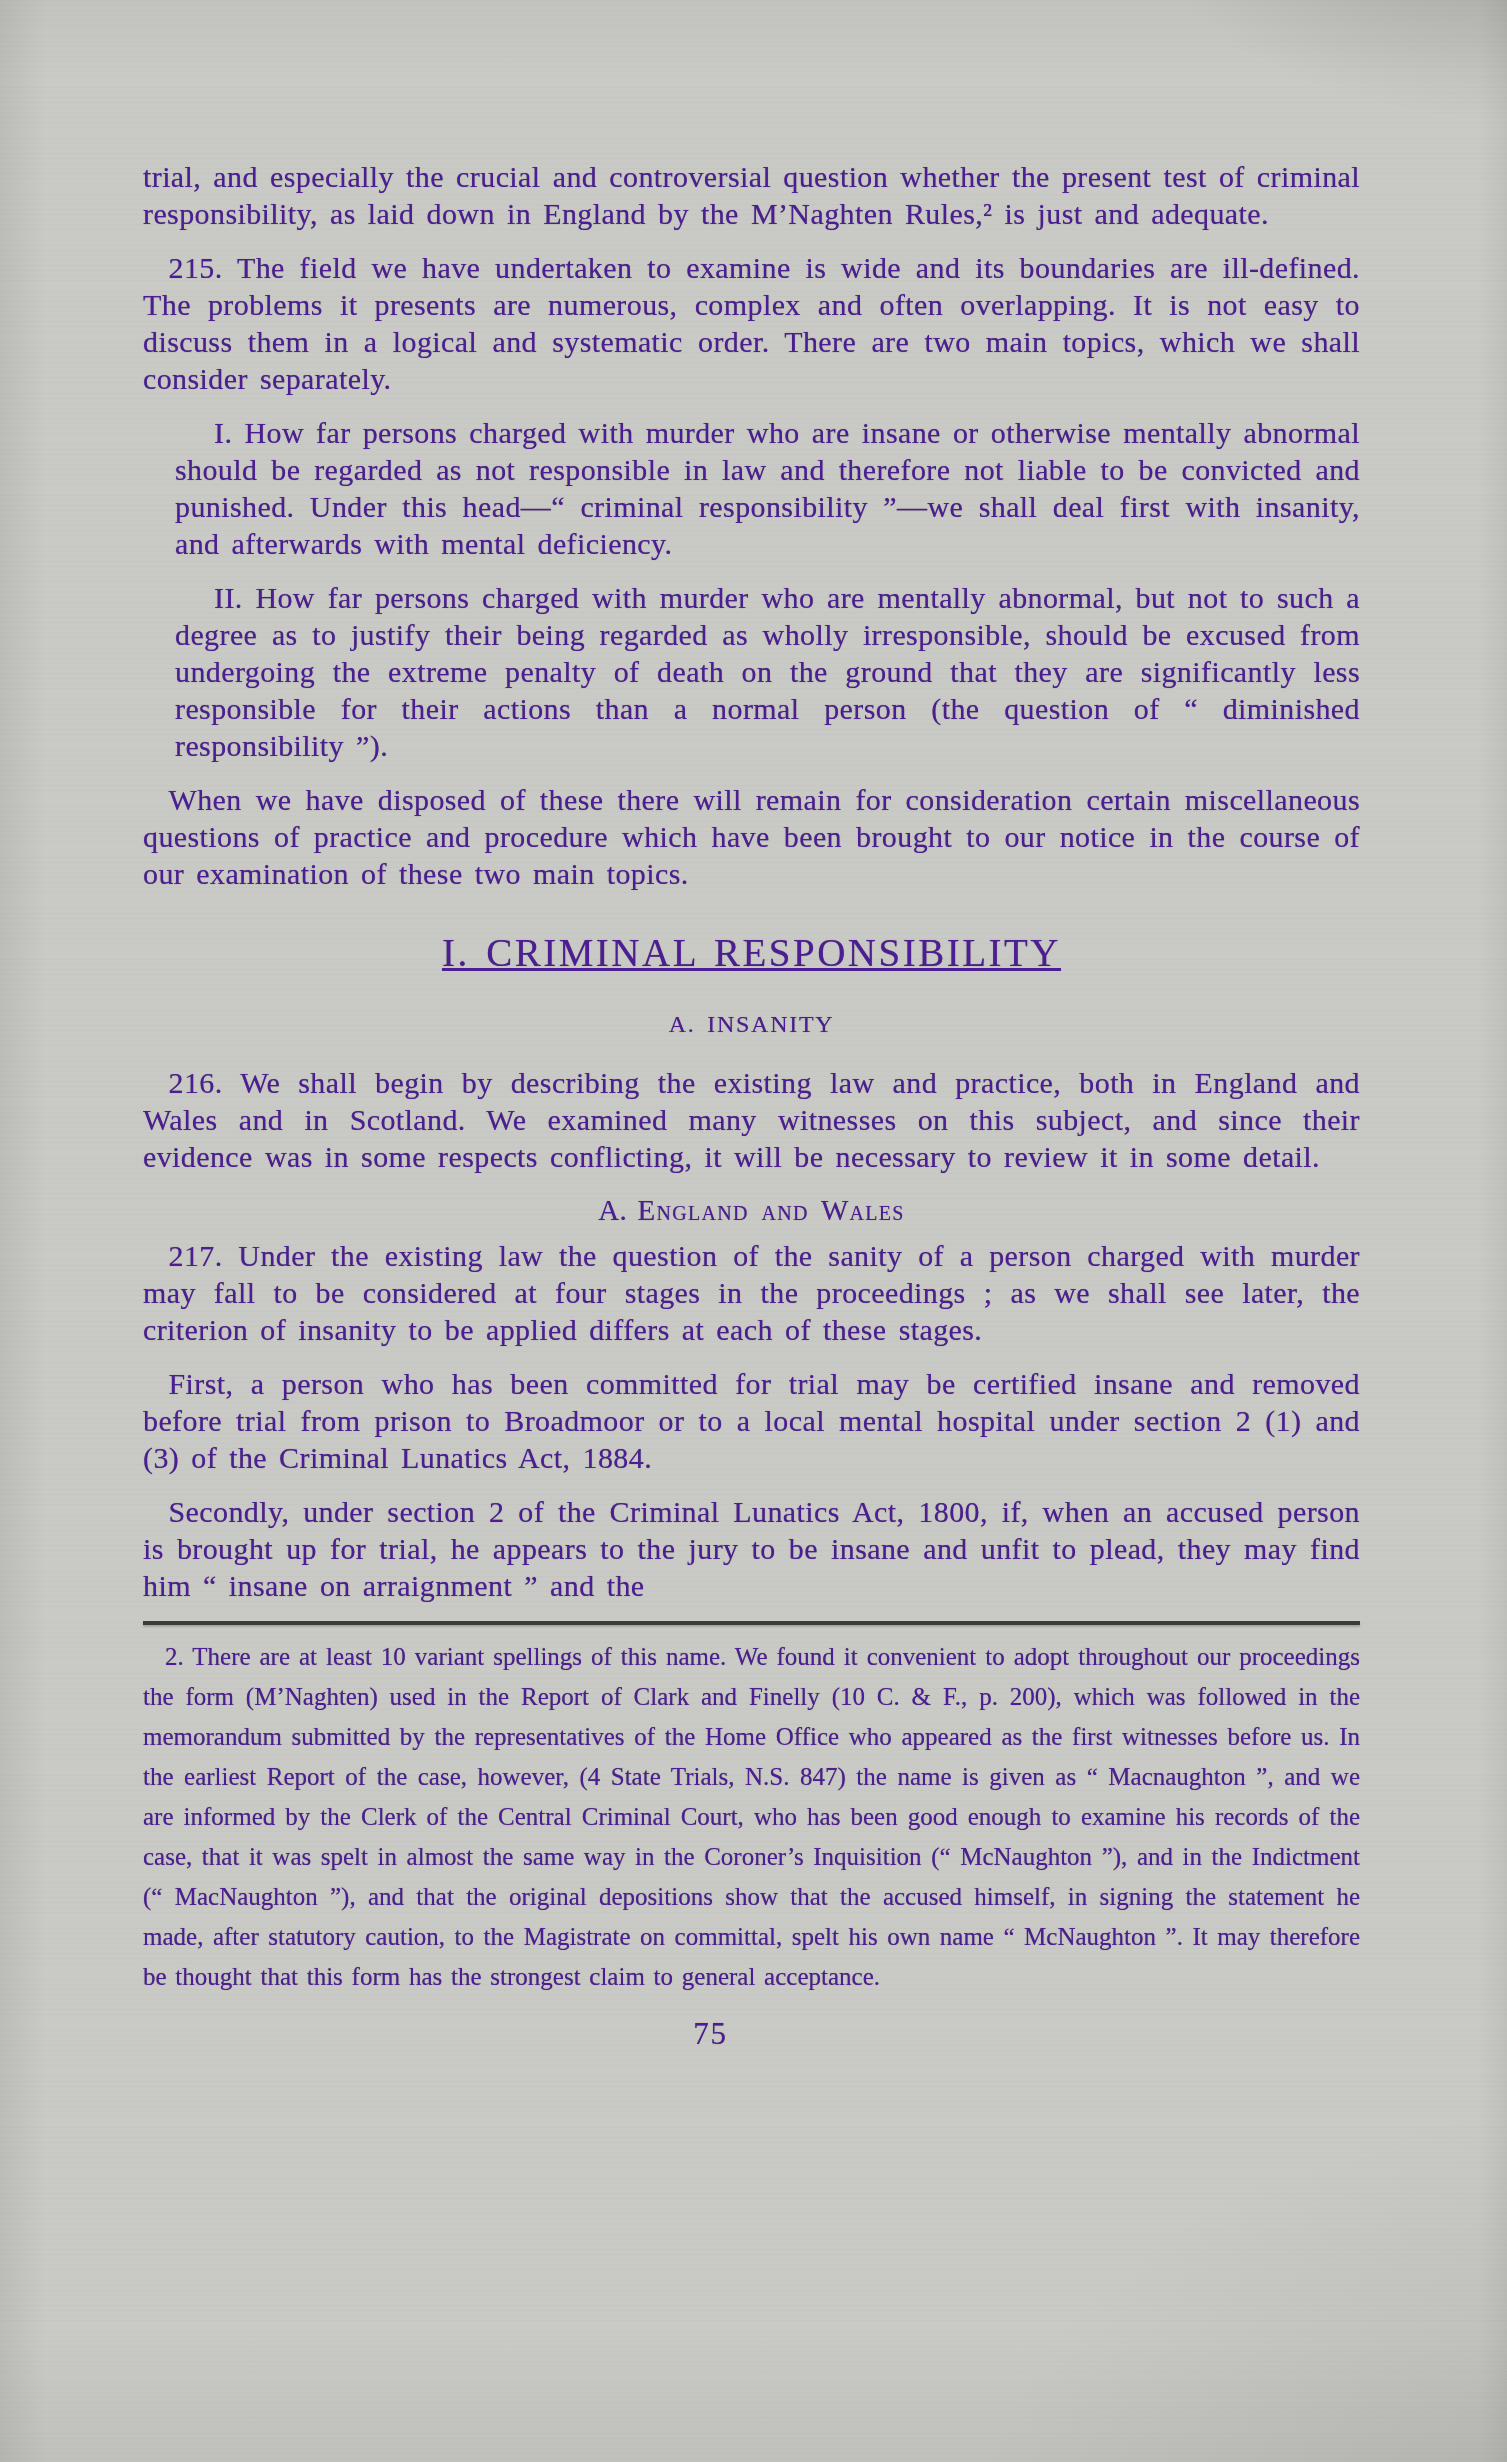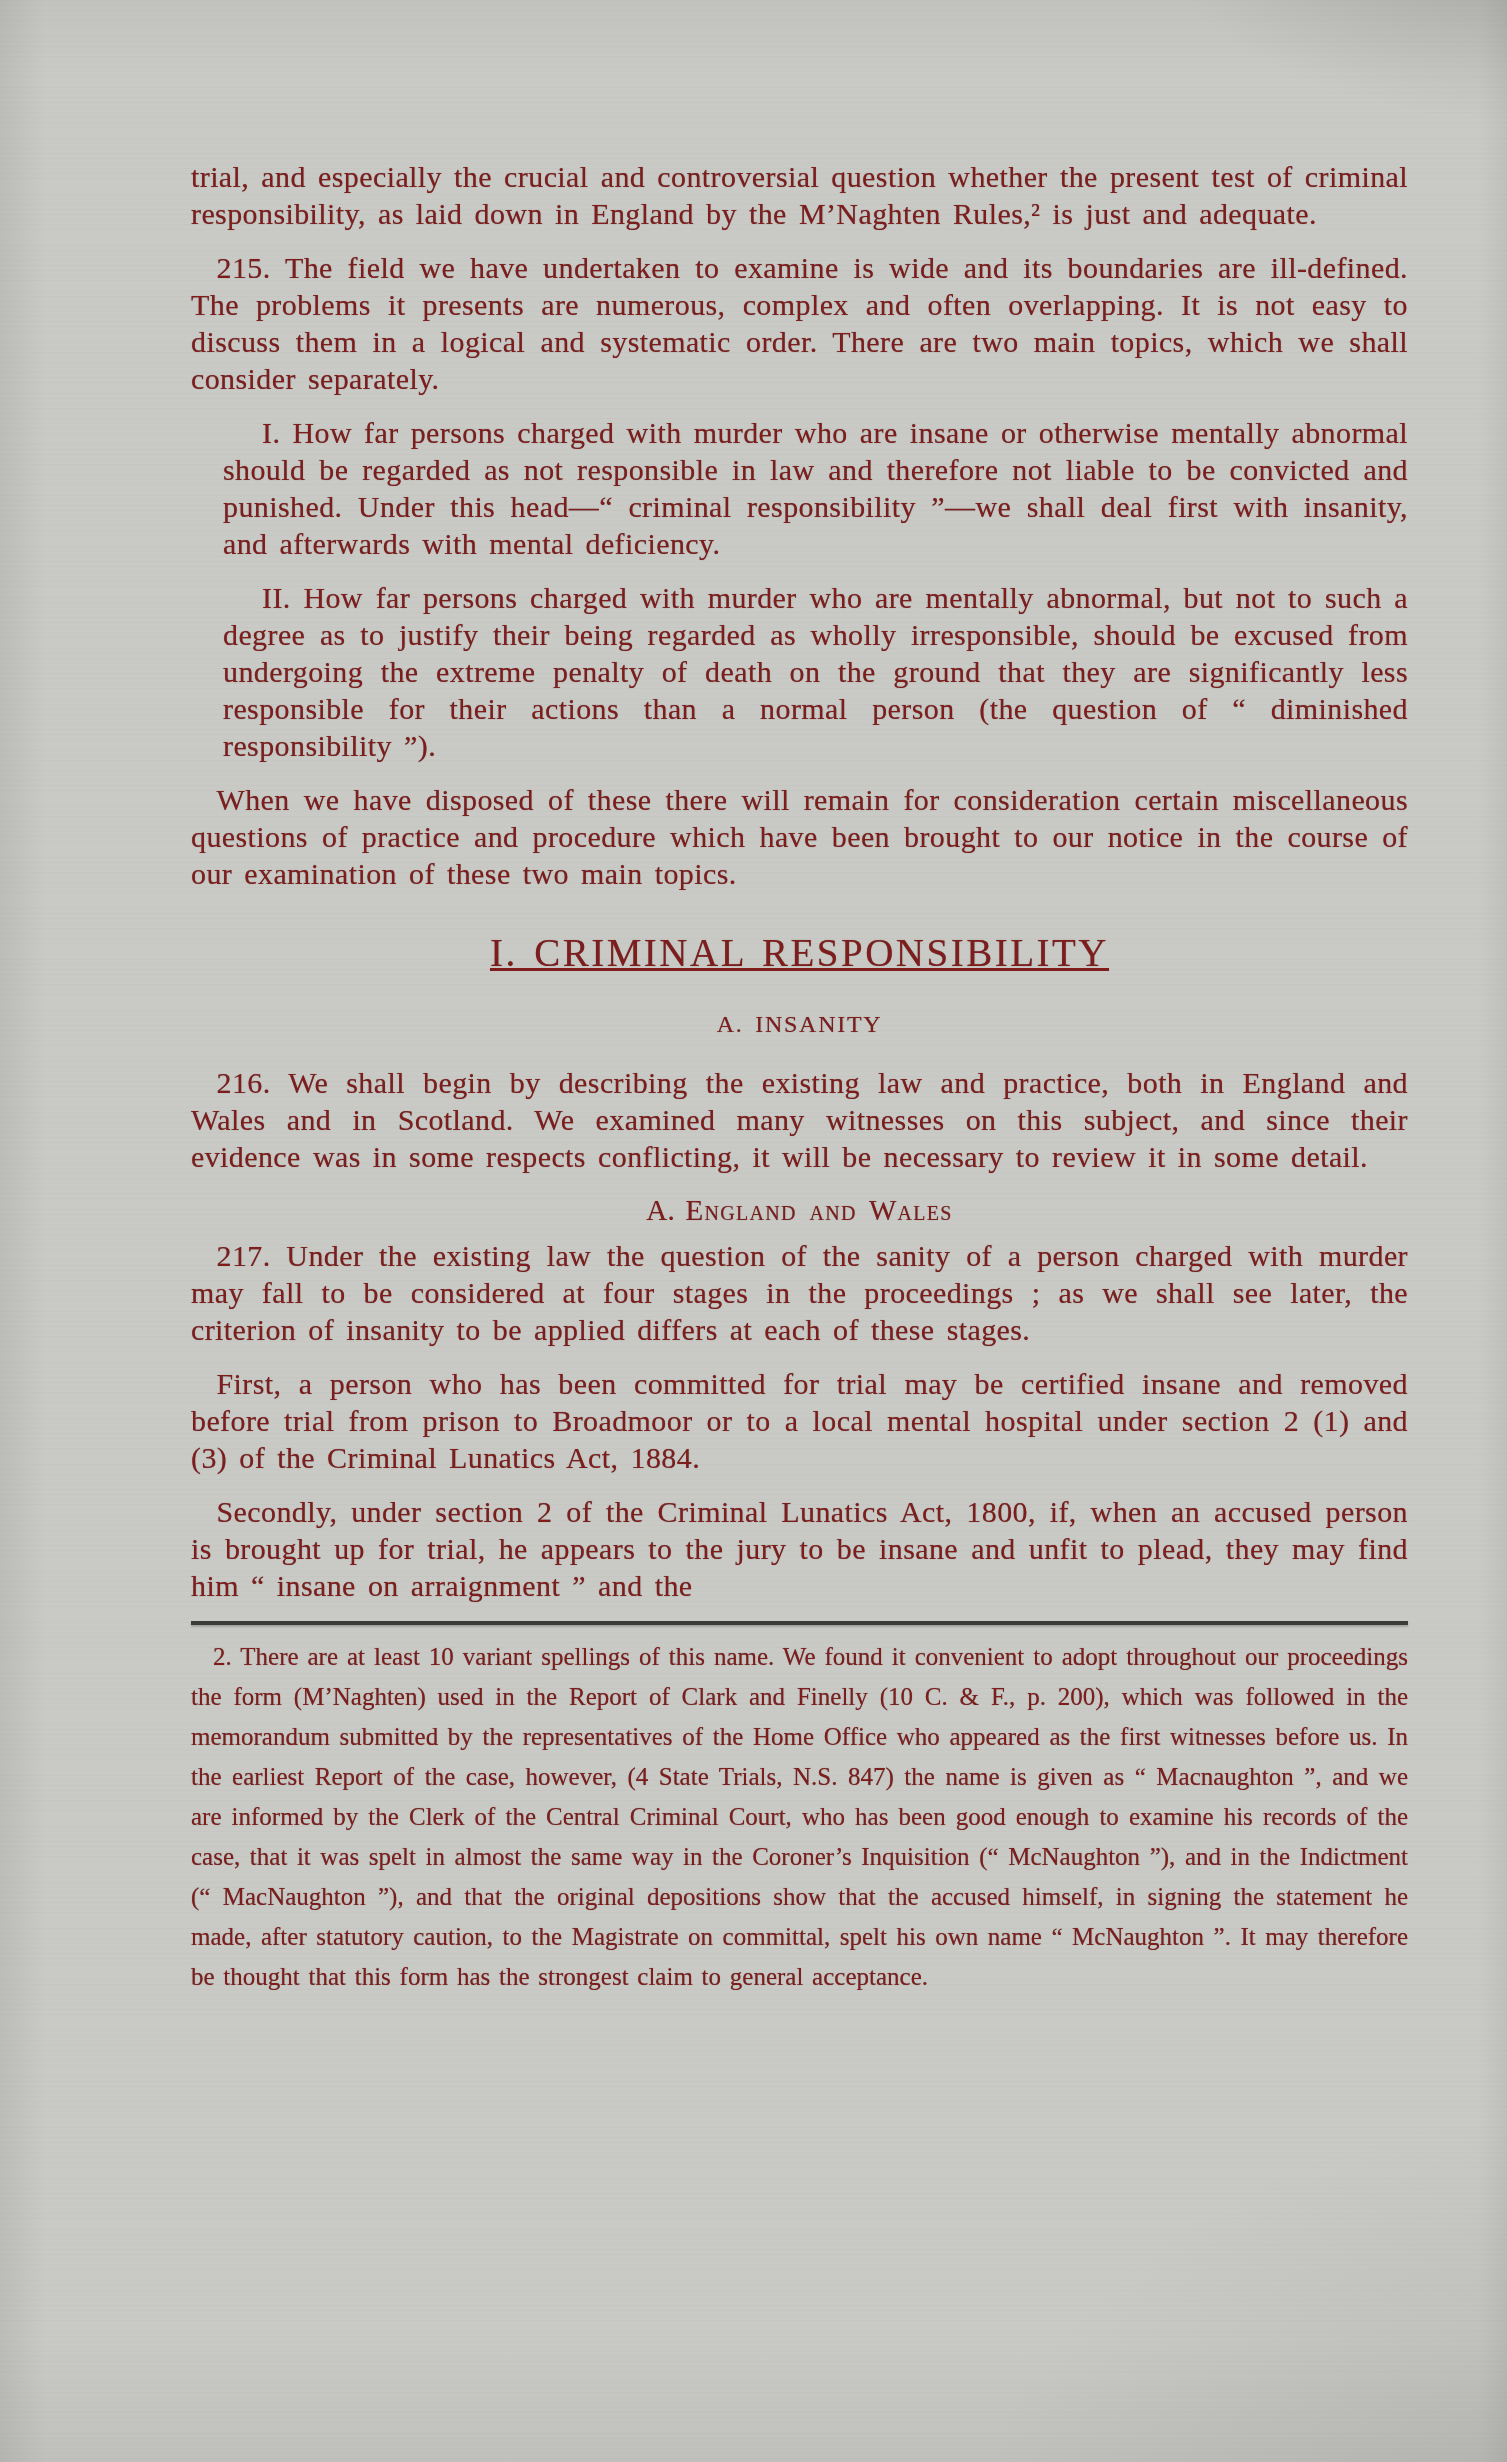--- a/index.html
+++ b/index.html
@@ -31,27 +31,26 @@
       linear-gradient(90deg, rgba(70,72,68,0.10) 0%, rgba(70,72,68,0) 3%),
       linear-gradient(270deg, rgba(70,72,68,0.08) 0%, rgba(70,72,68,0) 2%),
       linear-gradient(0deg, rgba(70,72,68,0.07) 0%, rgba(70,72,68,0) 5%),
       linear-gradient(180deg, rgba(70,72,68,0.05) 0%, rgba(70,72,68,0) 3%);
   }
   .column {
     position: absolute;
     left: 143px;
     top: 158px;
     width: 1217px;
-    color: #7f1d1d;
+    color: #4c1d95;
     font-size: 30px;
     line-height: 37px;
     word-spacing: 4.2px;
     letter-spacing: 0.4px;
     text-shadow: 0 0 0.8px rgba(45,44,41,0.6);
-    margin-left: 48px;
   }
   p { margin: 0; }
   .body {
     text-align: justify;
     text-indent: 25.5px;
     margin-bottom: 17px;
   }
   .noindent { text-indent: 0; }
   .item {
     padding-left: 32px;
@@ -147,16 +146,17 @@
     <p class="body">217. Under the existing law the question of the sanity of a person charged with murder may fall to be considered at four stages in the proceedings ; as we shall see later, the criterion of insanity to be applied differs at each of these stages.</p>
 
     <p class="body">First, a person who has been committed for trial may be certified insane and removed before trial from prison to Broadmoor or to a local mental hospital under section 2 (1) and (3) of the Criminal Lunatics Act, 1884.</p>
 
     <p class="body">Secondly, under section 2 of the Criminal Lunatics Act, 1800, if, when an accused person is brought up for trial, he appears to the jury to be insane and unfit to plead, they may find him “ insane on arraignment ” and the</p>
 
     <div class="fn-rule"></div>
 
     <p class="footnote">2. There are at least 10 variant spellings of this name. We found it convenient to adopt throughout our proceedings the form (M’Naghten) used in the Report of Clark and Finelly (10 C. &amp; F., p. 200), which was followed in the memorandum submitted by the representatives of the Home Office who appeared as the first witnesses before us. In the earliest Report of the case, however, (4 State Trials, N.S. 847) the name is given as “ Macnaughton ”, and we are informed by the Clerk of the Central Criminal Court, who has been good enough to examine his records of the case, that it was spelt in almost the same way in the Coroner’s Inquisition (“ McNaughton ”), and in the Indictment (“ MacNaughton ”), and that the original depositions show that the accused himself, in signing the statement he made, after statutory caution, to the Magistrate on committal, spelt his own name “ McNaughton ”. It may therefore be thought that this form has the strongest claim to general acceptance.</p>
 
+    <div class="page-number">75</div>
 
   </main>
 </div>
 
 
 </body></html>

